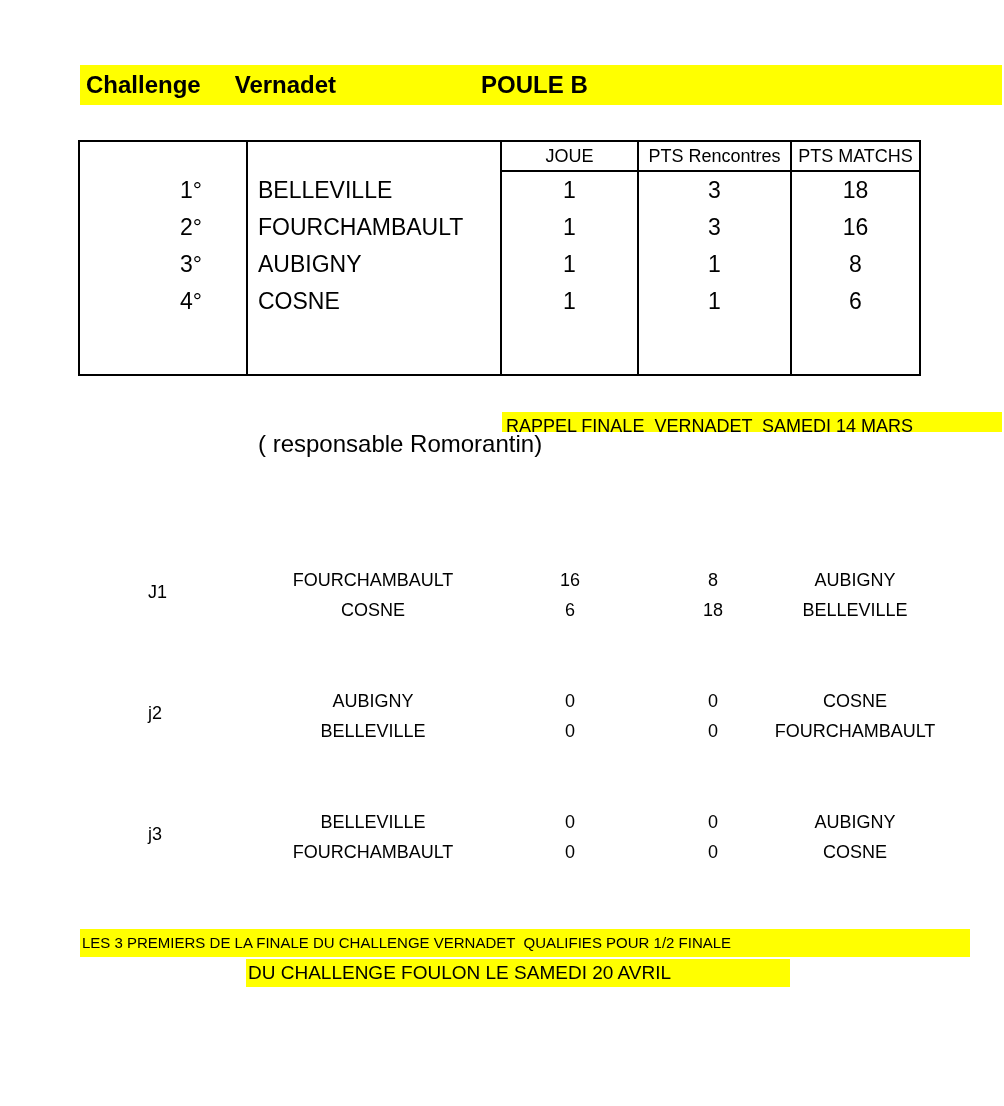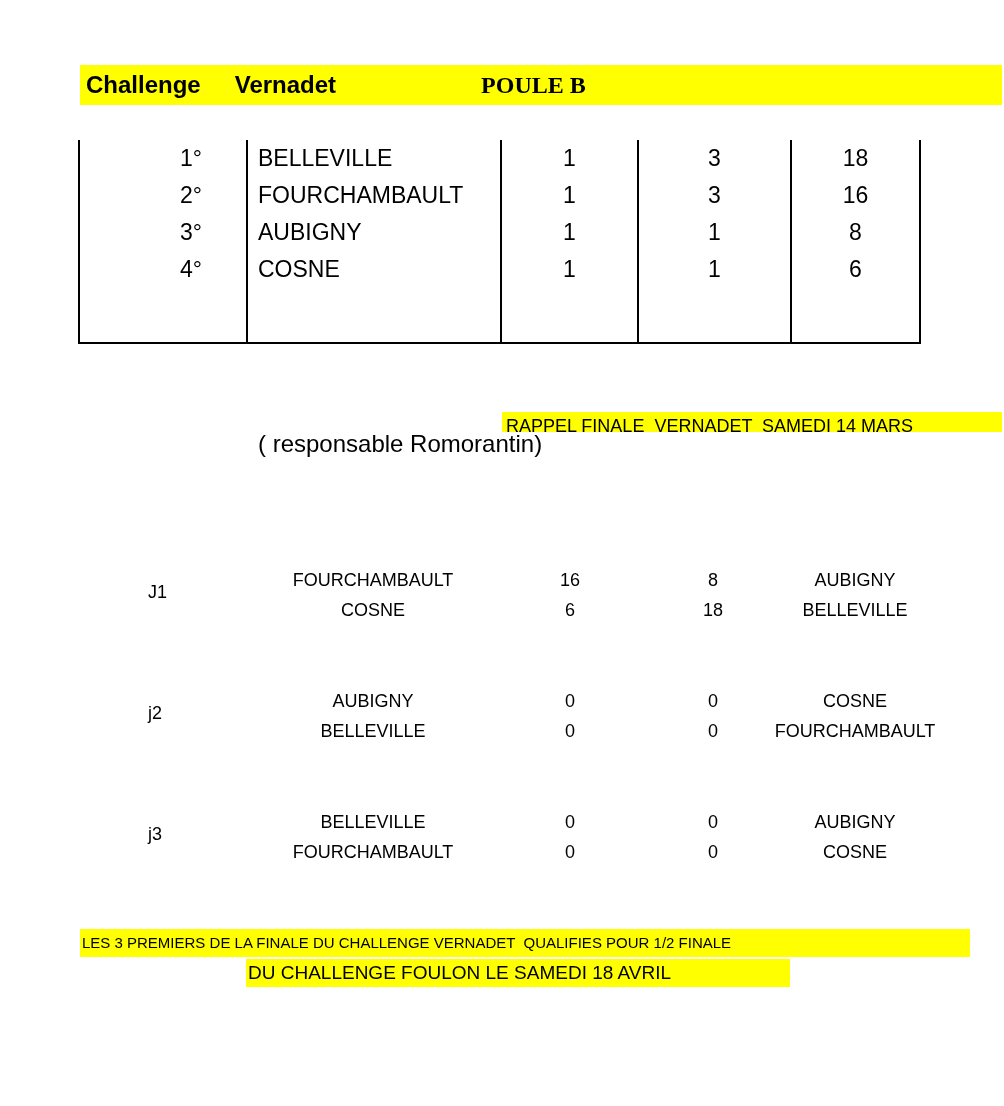--- a/index.html
+++ b/index.html
@@ -28,21 +28,21 @@
     align-items: center;
   }
   .title-banner span {
     font-weight: bold;
     font-size: 24px;
     letter-spacing: 0px;
     white-space: pre;
   }
   .t-challenge { margin-left: 6px; }
   .t-vernadet  { margin-left: 34px; }
-  .t-poule     { margin-left: 145px; font-family: Liberation Serif, serif; }
+  .t-poule     { margin-left: 145px; }
   .t-classement{ margin-left: 34px; }
 
   
   .standings {
     position: absolute;
     left: 78px;
     top: 140px;
     width: 841px;
     border-collapse: collapse;
     table-layout: fixed;
@@ -214,20 +214,27 @@
 
 <table class="standings">
   <colgroup>
     <col class="col-rank">
       <col class="col-team">
       <col class="col-joue">
       <col class="col-ptsr">
       <col class="col-ptsm">
   </colgroup>
   <tbody>
+    <tr class="head-row">
+      <td class="blank-head"></td>
+      <td class="blank-head"></td>
+      <td>JOUE</td>
+      <td>PTS Rencontres</td>
+      <td>PTS MATCHS</td>
+    </tr>
 
     <tr class="data-row">
       <td class="cell-rank">1°</td>
       <td class="cell-team">BELLEVILLE</td>
       <td class="cell-num">1</td>
       <td class="cell-num">3</td>
       <td class="cell-num">18</td>
     </tr>
     <tr class="data-row">
       <td class="cell-rank">2°</td>
@@ -313,13 +320,13 @@
   </div>
   <div class="md-row">
     <span class="md-home">FOURCHAMBAULT</span>
     <span class="md-score-home">0</span>
     <span class="md-score-away">0</span>
     <span class="md-away">COSNE</span>
   </div>
 </div>
 
 <div class="bottom-line1">LES 3 PREMIERS DE LA FINALE DU CHALLENGE VERNADET  QUALIFIES POUR 1/2 FINALE</div>
-<div class="bottom-line2">DU CHALLENGE FOULON LE SAMEDI 18 AVRIL</div>
+<div class="bottom-line2">DU CHALLENGE FOULON LE SAMEDI 20 AVRIL</div>
 
 </body></html>

